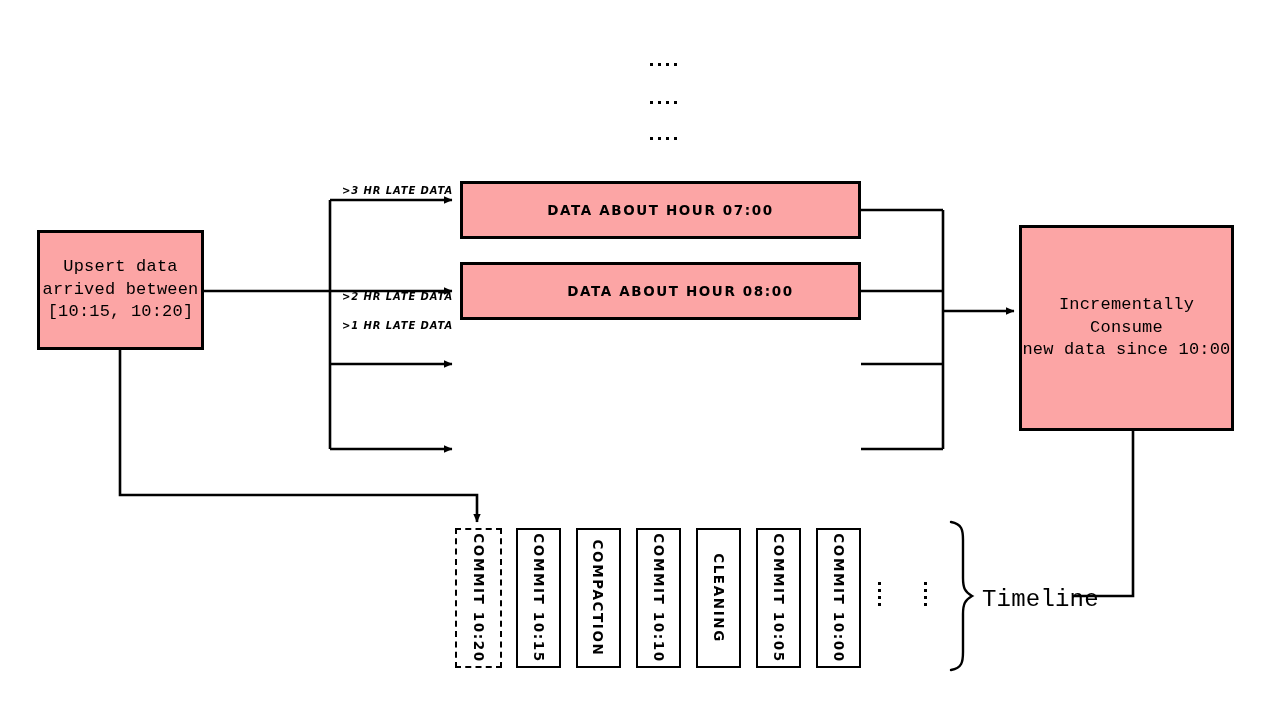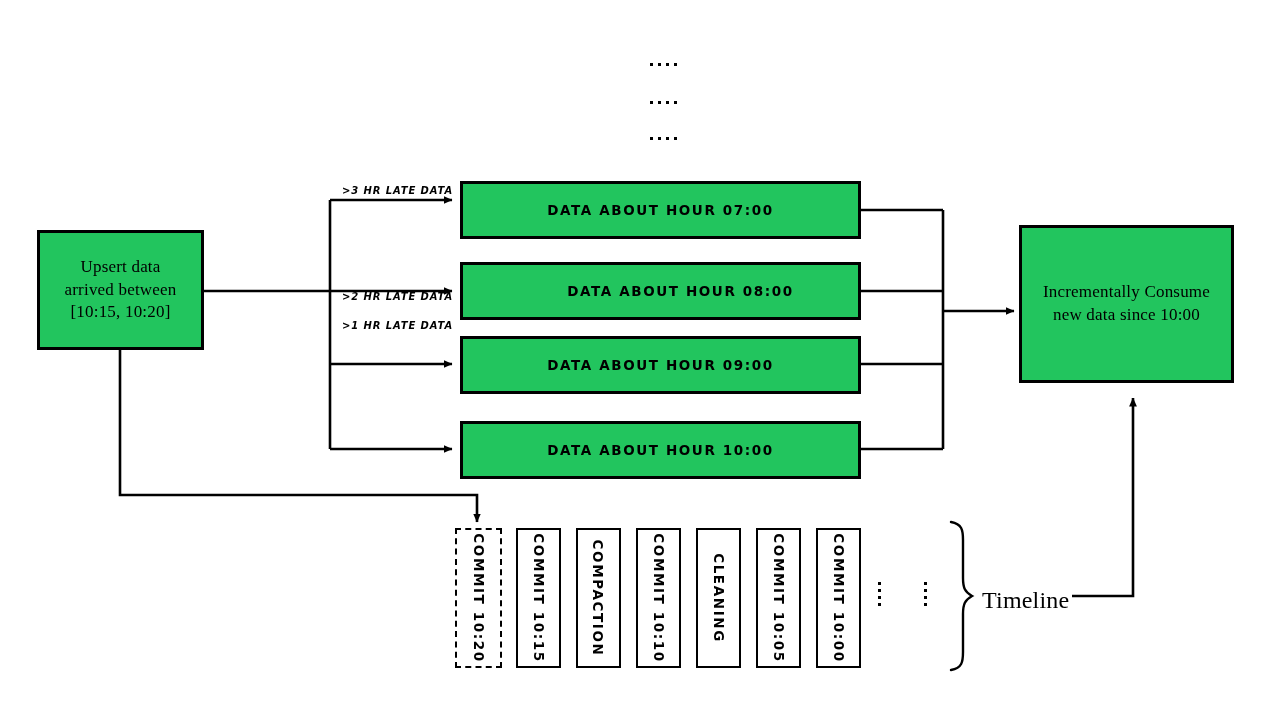--- a/index.html
+++ b/index.html
@@ -22,29 +22,29 @@
     position: absolute;
     top: 0;
     left: 0;
     width: 1280px;
     height: 720px;
   }
   
   .box {
     position: absolute;
     box-sizing: border-box;
-    background: #22c55e;
+    background: #fca5a5;
     border: 3px solid #000000;
     display: flex;
     align-items: center;
     justify-content: center;
   }
   
   .hand {
-    font-family: Liberation Serif, serif;
+    font-family: Liberation Mono, monospace;
     font-weight: 400;
     font-size: 17px;
     line-height: 1.35;
     color: #000000;
     text-align: center;
     letter-spacing: 0.2px;
     white-space: pre-line;
   }
   
   .comic {
@@ -193,28 +193,22 @@
       <span></span>
       <span></span>
   </div>
 
   <div class="box" style="left:460px; top:181px; width:401px; height:58px;">
     <div class="comic">DATA ABOUT HOUR 07:00</div>
   </div>
   <div class="box" style="left:460px; top:262px; width:401px; height:58px;padding-left:40px;">
     <div class="comic">DATA ABOUT HOUR 08:00</div>
   </div>
-  <div class="box" style="left:460px; top:336px; width:401px; height:58px;">
-    <div class="comic">DATA ABOUT HOUR 09:00</div>
-  </div>
-  <div class="box" style="left:460px; top:421px; width:401px; height:58px;">
-    <div class="comic">DATA ABOUT HOUR 10:00</div>
-  </div>
-
-  <div class="box" style="left:1019px; top:225px; width:215px; height:158px;">
+
+  <div class="box" style="left:1019px; top:225px; width:215px; height:206px;">
     <div class="hand">Incrementally Consume
 new data since 10:00</div>
   </div>
 
   <div class="tl-cell dashed" style="left:455px; top:528px; width:47px; height:140px;">
     <div class="comic vtext">COMMIT 10:20</div>
   </div>
   <div class="tl-cell" style="left:516px; top:528px; width:45px; height:140px;">
     <div class="comic vtext">COMMIT 10:15</div>
   </div>

